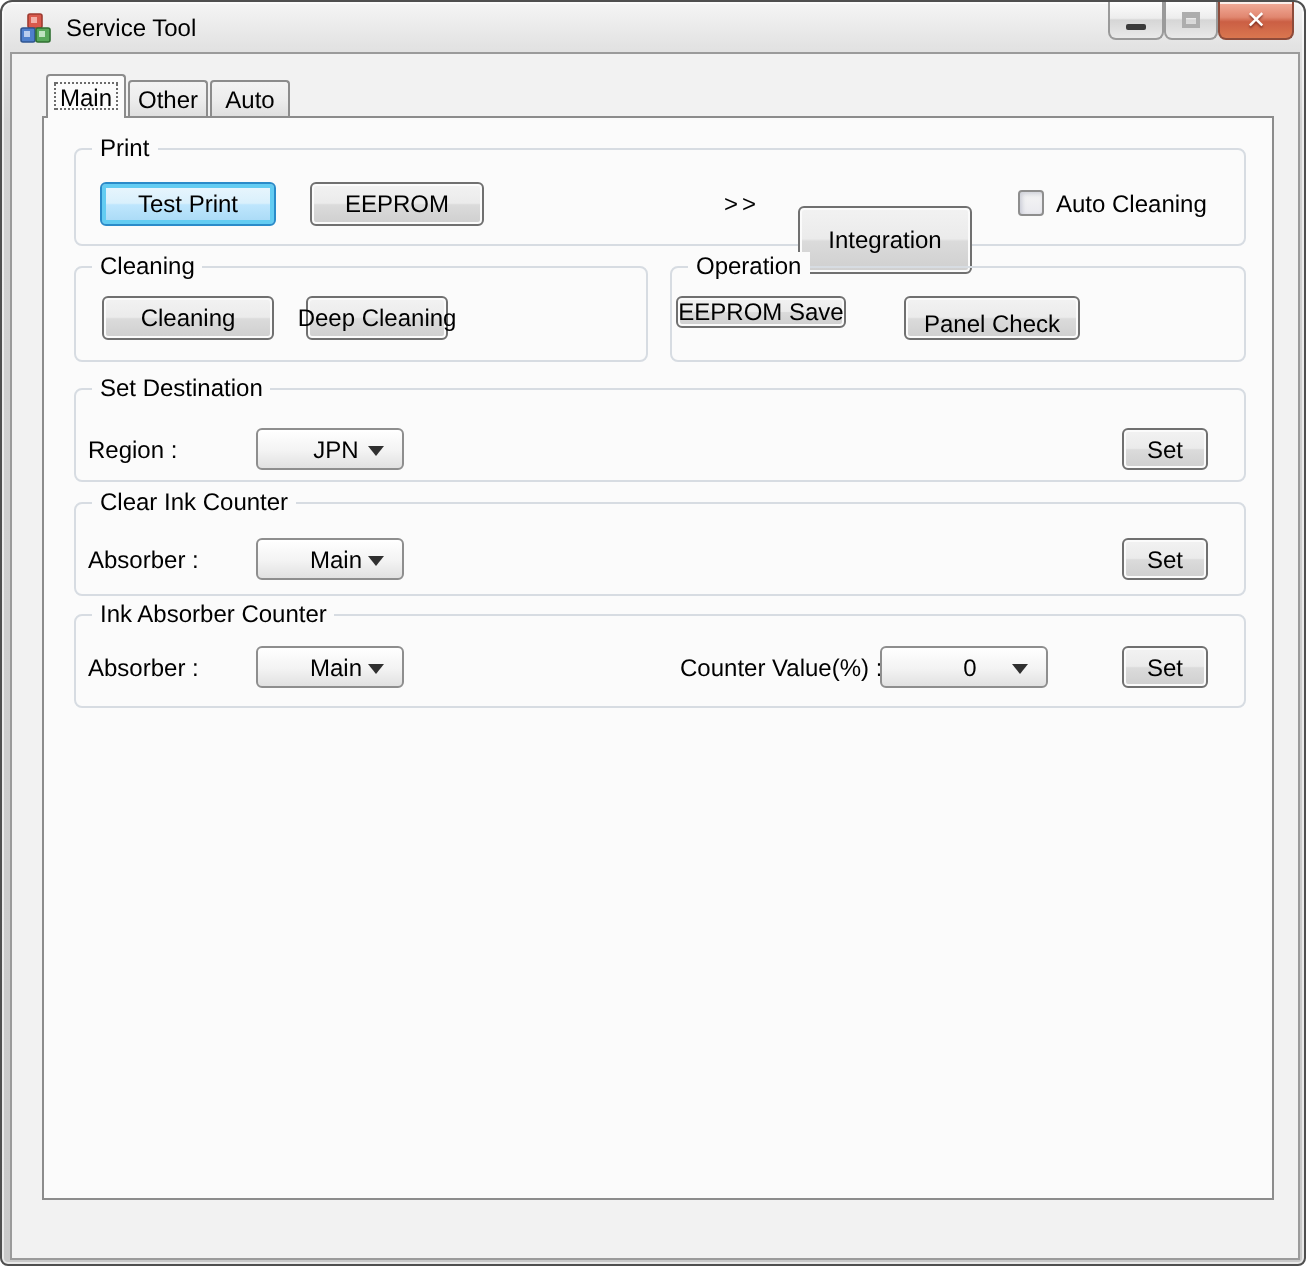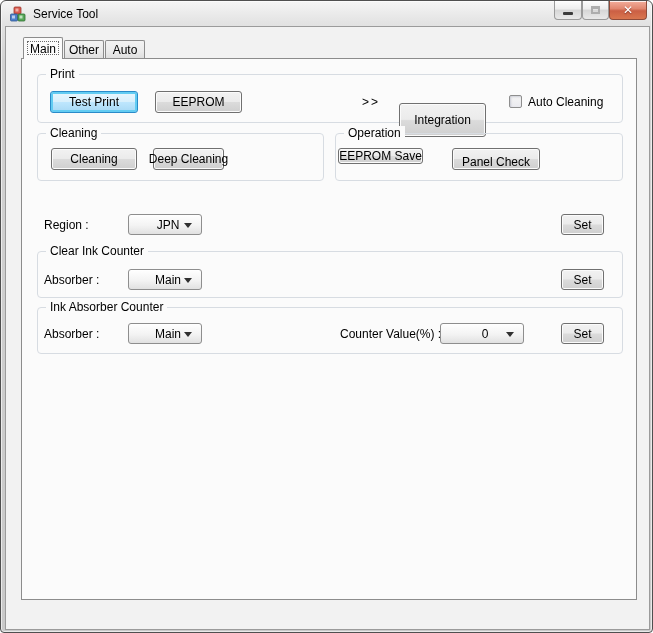--- a/index.html
+++ b/index.html
@@ -140,20 +140,23 @@
       <div class="grp" style="left:313px; top:74px; width:288px; height:48px;">
         <span class="gt">Operation</span>
       </div>
       <div class="btn" style="left:316px; top:89px; width:85px; height:16px;">
         <span>EEPROM Save</span>
       </div>
       <div class="btn" style="left:430px; top:89px; width:88px; height:22px;align-items:flex-end;">
         <span>Panel Check</span>
       </div>
 
+      <div class="grp" style="left:15px; top:135px; width:586px; height:47px;">
+        <span class="gt">Set Destination</span>
+      </div>
       <span class="lbl" style="left:22px; top:159px;">Region :</span>
       <div class="combo" style="left:106px; top:155px; width:74px; height:21px;">
         <span>JPN</span>
         <span class="arrow"></span>
       </div>
       <div class="btn" style="left:539px; top:155px; width:43px; height:21px;">
         <span>Set</span>
       </div>
 
       <div class="grp" style="left:15px; top:192px; width:586px; height:47px;">

